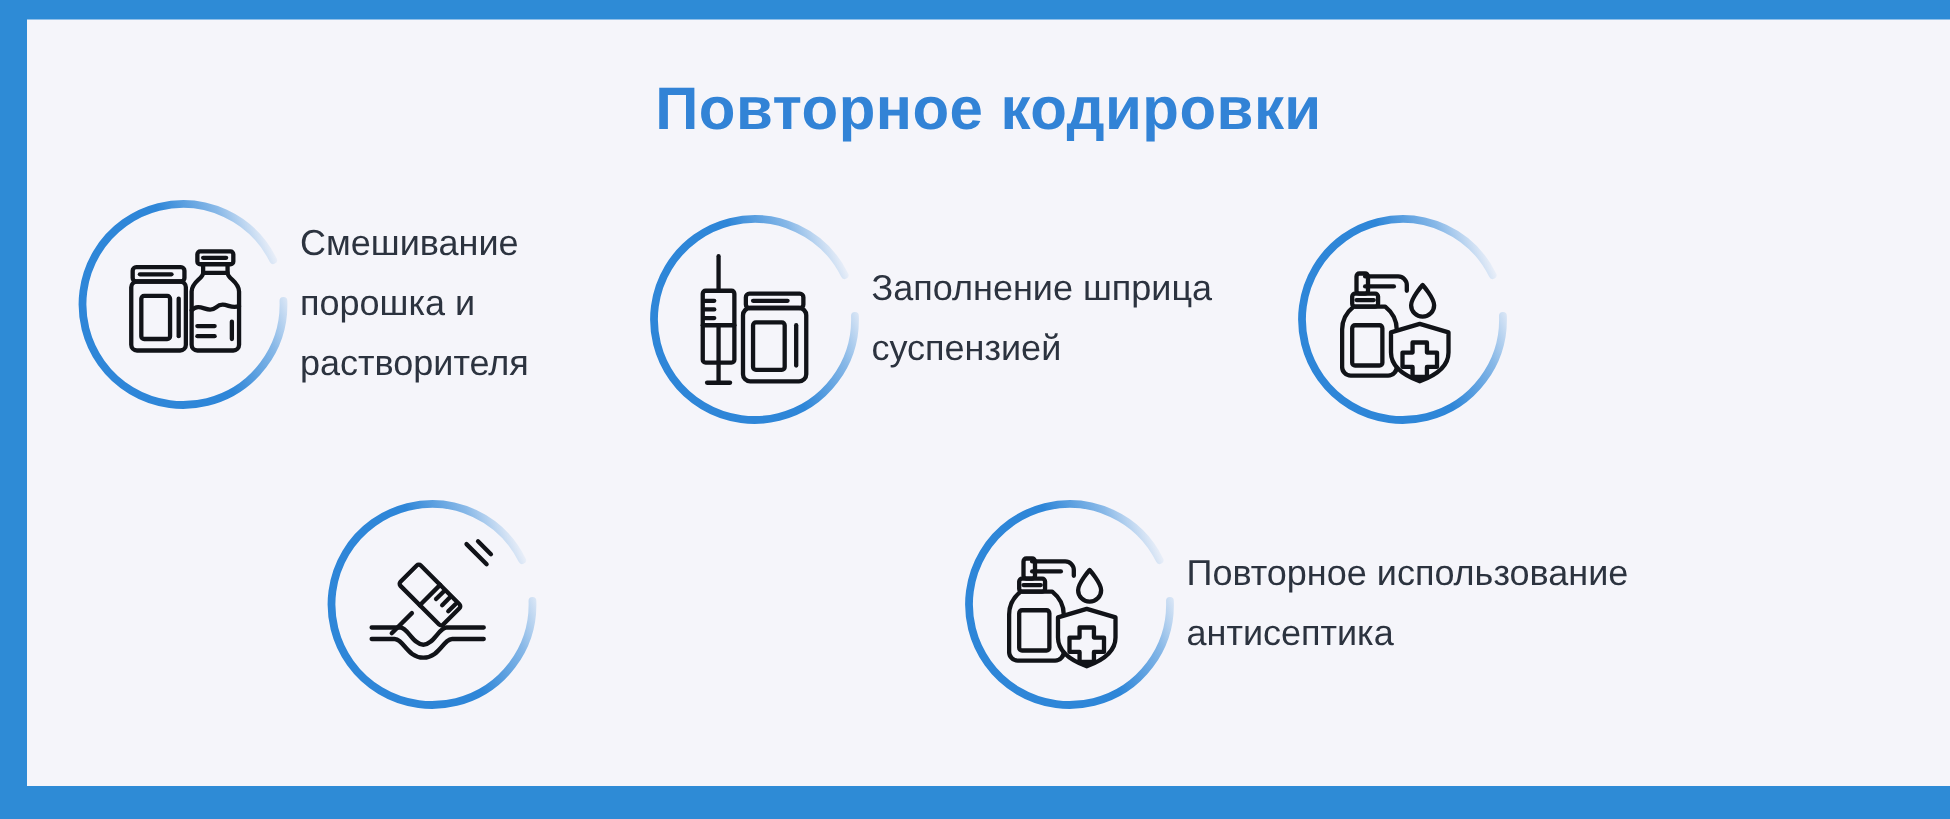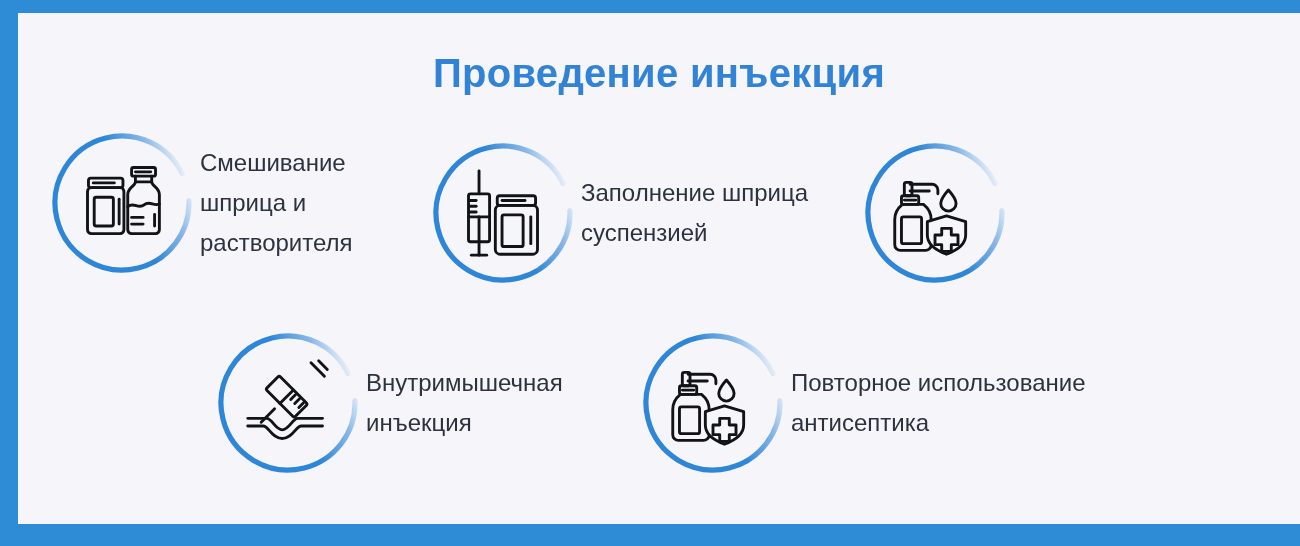--- a/index.html
+++ b/index.html
@@ -94,21 +94,21 @@
   
   .step-4 { left: 198px; top: 318px; }
   .step-5 { left: 623px; top: 318px; align-items: center; }
 </style>
 </head>
 <body>
 
 <div class="frame">
   <div class="panel">
 
-    <div class="page-title">Проведение инъекция</div>
+    <div class="page-title">Повторное кодировки</div>
 
     <div class="step step-1">
       <div class="badge">
         <svg class="ring" viewBox="0 0 144 144">
           <defs>
             <linearGradient id="g1" x1="0" y1="0.5" x2="1" y2="0.35">
               <stop offset="0%" stop-color="#2e86d8" stop-opacity="1"></stop>
               <stop offset="55%" stop-color="#2e86d8" stop-opacity="1"></stop>
               <stop offset="82%" stop-color="#2e86d8" stop-opacity="0.55"></stop>
               <stop offset="100%" stop-color="#2e86d8" stop-opacity="0.06"></stop>
@@ -136,21 +136,21 @@
 
             <path d="M54 52 c6 -6 11 3 17 -2 c6 -5 10 2 16 -1"></path>
 
             <line x1="58" y1="63" x2="70" y2="63"></line>
             <line x1="58" y1="70" x2="70" y2="70"></line>
             <line x1="82" y1="60" x2="82" y2="72"></line>
           </g>
         </svg>
       </div>
       <div class="step-label">Смешивание
-шприца и
+порошка и
 растворителя</div>
     </div>
 
     <div class="step step-2">
       <div class="badge">
         <svg class="ring" viewBox="0 0 144 144">
           <defs>
             <linearGradient id="g2" x1="0" y1="0.5" x2="1" y2="0.35">
               <stop offset="0%" stop-color="#2e86d8" stop-opacity="1"></stop>
               <stop offset="55%" stop-color="#2e86d8" stop-opacity="1"></stop>
@@ -256,22 +256,20 @@
               <line x1="65" y1="34" x2="65" y2="41"></line>
             </g>
 
             <line x1="34" y1="54" x2="20" y2="68"></line>
 
             <path d="M6 64 h20 c5 0 9 12 16 12 c7 0 11 -12 16 -12 h26"></path>
             <path d="M6 72 h16 c6 0 9 13 20 13 c11 0 14 -13 20 -13 h22"></path>
           </g>
         </svg>
       </div>
-      <div class="step-label">Внутримышечная
-инъекция</div>
     </div>
 
     <div class="step step-5">
       <div class="badge">
         <svg class="ring" viewBox="0 0 144 144">
           <defs>
             <linearGradient id="g5" x1="0" y1="0.5" x2="1" y2="0.35">
               <stop offset="0%" stop-color="#2e86d8" stop-opacity="1"></stop>
               <stop offset="55%" stop-color="#2e86d8" stop-opacity="1"></stop>
               <stop offset="82%" stop-color="#2e86d8" stop-opacity="0.55"></stop>

